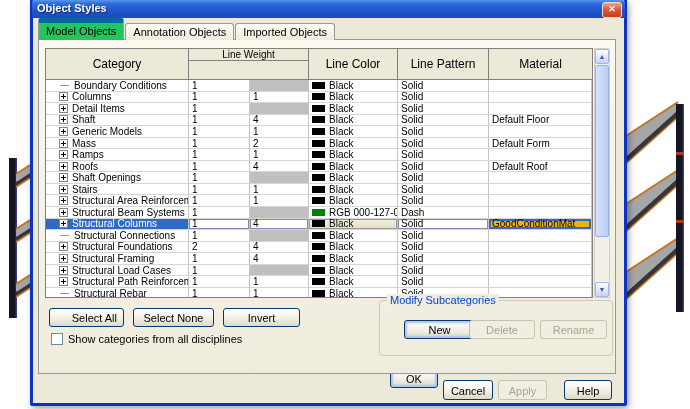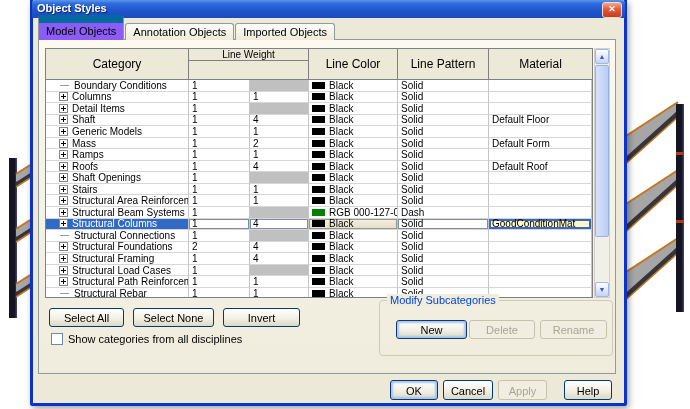--- a/index.html
+++ b/index.html
@@ -19,21 +19,21 @@
   .closebtn{position:absolute;right:3px;top:2px;width:18px;height:14px;cursor:pointer;
             background:linear-gradient(180deg,#F5A78A,#E25A3C 45%,#C43C1C);
             border:1px solid #F2DCCB;border-radius:3px;color:#fff;font-size:9px;font-weight:bold;
             line-height:13px;text-align:center;}
 
   
   .tabs{position:absolute;left:5px;top:21px;display:flex;align-items:flex-end;height:19px;z-index:3;}
   .tab{height:16px;line-height:16px;padding:0 7px;font-size:11px;margin-right:1px;
        background:linear-gradient(180deg,#FEFEFA,#EDEAD9);
        border:1px solid #919B9C;border-bottom:none;border-radius:3px 3px 0 0;color:#000;cursor:pointer;}
-  .tab.active{height:17px;line-height:16px;background:#8b5cf6;border-top:8px solid #0369a1;
+  .tab.active{height:17px;line-height:16px;background:#22c55e;border-top:5px solid #0369a1;
               position:relative;z-index:4;}
 
   .panel{position:absolute;left:5px;top:39px;width:576px;height:333px;
          background:linear-gradient(180deg,#FBF9F0,#EFECDD);
          border:1px solid #919B9C;z-index:2;}
 
   
   .grid{position:absolute;left:6px;top:8px;width:548px;height:250px;background:#fff;
         border:1px solid #808080;box-sizing:border-box;font-size:10px;overflow:hidden;}
   .hdr{display:flex;height:30px;background:#ECE9D8;border-bottom:1px solid #808080;}
@@ -54,21 +54,21 @@
   .plusbox{width:9px;height:9px;box-sizing:border-box;border:1px solid #848484;background:#fff;
            display:inline-block;position:relative;margin:0 4px 0 10px;flex:none;}
   .plusbox::before{content:"";position:absolute;left:1px;right:1px;top:3px;height:1px;background:#000;}
   .plusbox::after{content:"";position:absolute;top:1px;bottom:1px;left:3px;width:1px;background:#000;}
   .dashline{width:9px;height:1px;background:#9a9a9a;display:inline-block;margin:0 5px 0 11px;flex:none;}
   .swatch{width:13px;height:7px;display:inline-block;margin-right:4px;flex:none;}
 
   .sel-cat{background:#316AC5;color:#fff;}
   .ed{box-shadow:inset 0 0 0 1px #7F8CA8;background:#fff;}
   .ed-combo{background:linear-gradient(180deg,#F3EFDE,#E2DEC9);box-shadow:inset 0 0 0 1px #9A978A;}
-  .ed-focus{box-shadow:inset 0 0 0 2px #3B66C4;background:#fef9c3;}
+  .ed-focus{box-shadow:inset 0 0 0 2px #3B66C4;background:#eab308;}
 
   
   .sb{position:absolute;left:555px;top:8px;width:16px;height:250px;background:#F0EFE8;
       border:1px solid #D4D0C8;box-sizing:border-box;}
   .sbbtn{position:absolute;left:0;width:14px;height:15px;cursor:pointer;
          background:linear-gradient(180deg,#FDFEFF,#C6D3F7);border:1px solid #9EB6E4;border-radius:2px;
          color:#3C5E9E;font-size:7px;line-height:13px;text-align:center;box-sizing:border-box;}
   .sb-up{top:0;}
   .sb-down{bottom:0;}
   .sbthumb{position:absolute;left:0;top:16px;width:14px;height:172px;cursor:grab;
@@ -443,36 +443,36 @@
           </div>
         </div>
     </div>
 
     <div class="sb">
       <div class="sbbtn sb-up">▲</div>
       <div class="sbthumb"></div>
       <div class="sbbtn sb-down">▼</div>
     </div>
 
-    <button class="xpbtn" style="left:10px;top:268px;width:75px;">Select All</button>
+    <button class="xpbtn" style="left:10px;top:268px;width:75px;text-align:right;">Select All</button>
     <button class="xpbtn" style="left:184px;top:268px;width:77px;">Invert</button>
     <button class="xpbtn" style="left:94px;top:268px;width:81px;">Select None</button>
 
     <div class="checkrow">
       <span class="checkbox"></span>
       <span class="checklabel">Show categories from all disciplines</span>
     </div>
 
     <div class="group">
       <span class="grouplabel">Modify Subcategories</span>
-      <button class="xpbtn focus" style="left:16px;top:19px;width:71px;">New</button>
+      <button class="xpbtn focus" style="left:24px;top:19px;width:71px;">New</button>
       <button class="xpbtn disabled" style="left:89px;top:19px;width:66px;">Delete</button>
       <button class="xpbtn disabled" style="left:160px;top:19px;width:67px;">Rename</button>
     </div>
   </div>
 
   <div class="okrow">
-    <button class="xpbtn focus" style="left:357px;top:380px;width:48px;">OK</button>
+    <button class="xpbtn focus" style="left:357px;top:368px;width:48px;">OK</button>
     <button class="xpbtn" style="left:410px;top:380px;width:50px;">Cancel</button>
     <button class="xpbtn disabled" style="left:465px;top:380px;width:49px;">Apply</button>
     <button class="xpbtn" style="left:531px;top:380px;width:48px;">Help</button>
   </div>
 </div>
 
 </body></html>

